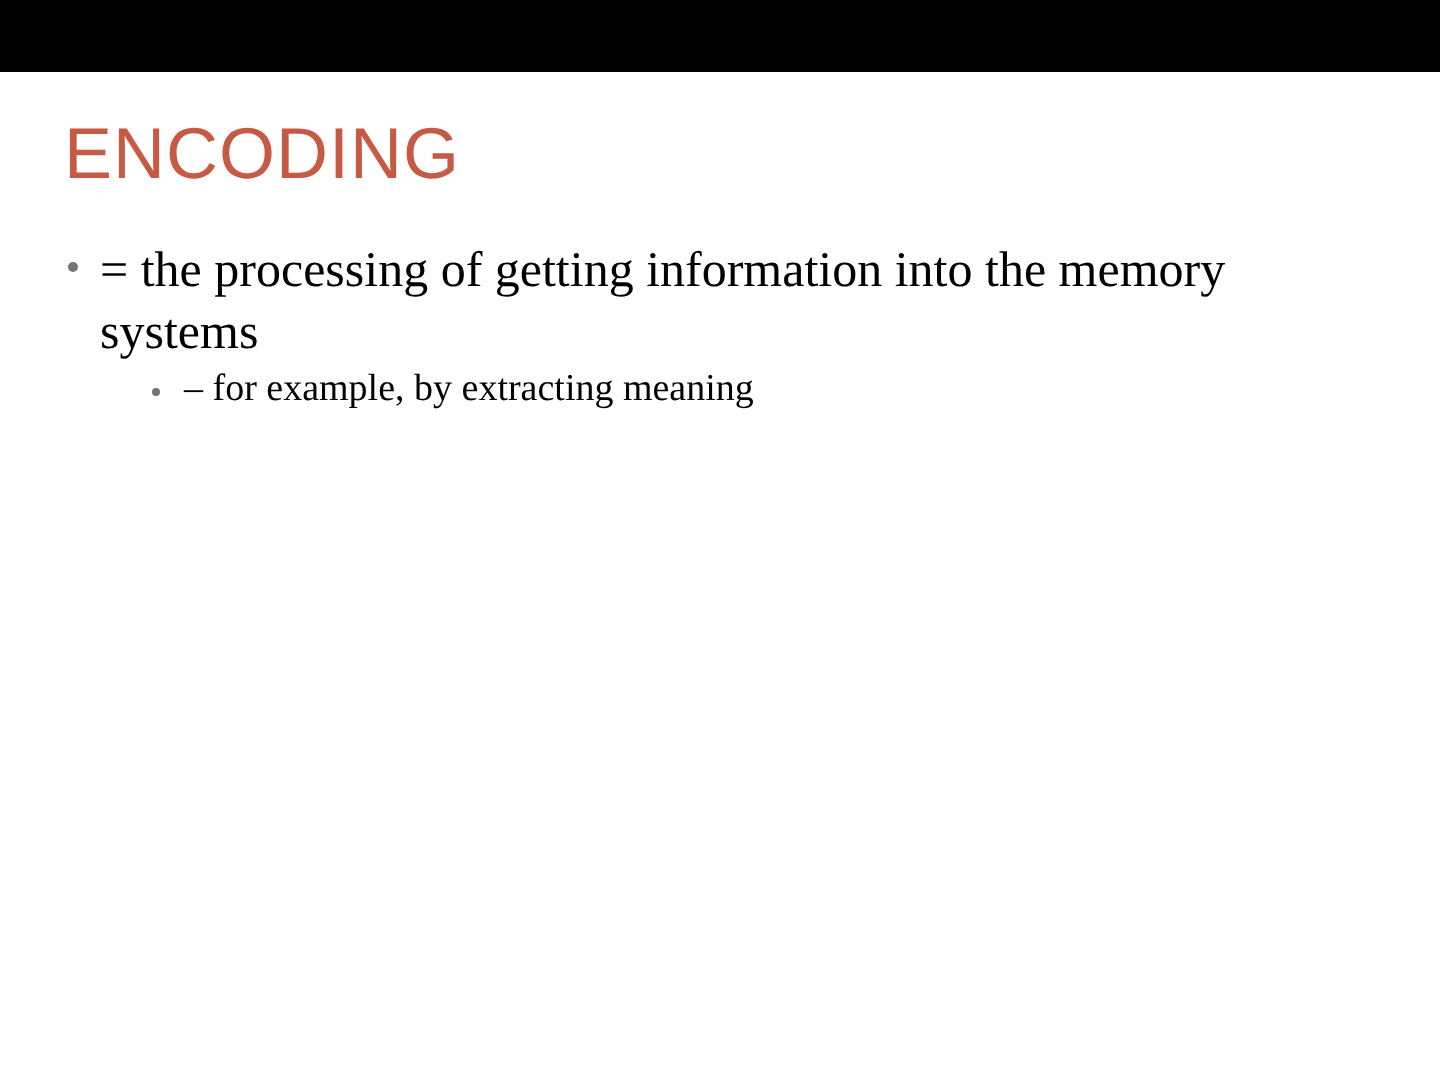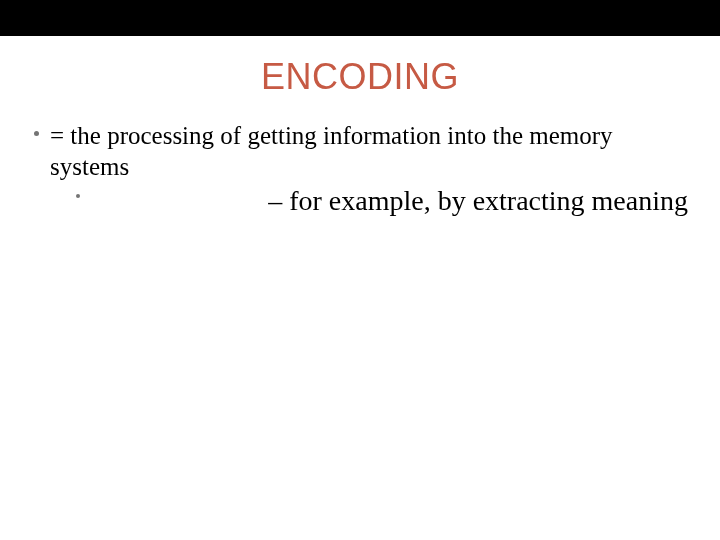--- a/index.html
+++ b/index.html
@@ -18,21 +18,20 @@
   }
   .content {
     padding: 20px 32px 0 32px;
   }
   .title {
     color: #c65a44;
     font-size: 36px;
     letter-spacing: 0.5px;
     margin: 0 0 22px 0;
     font-weight: normal;
-    text-align: center;
   }
   .bullets {
     margin: 0;
     padding: 0;
     list-style: none;
     font-family: Liberation Serif, serif;
   }
   .l1 {
     position: relative;
     padding-left: 18px;
@@ -47,24 +46,23 @@
     top: 11px;
     width: 5px;
     height: 5px;
     background: #747474;
     border-radius: 50%;
   }
   .l2 {
     position: relative;
     padding-left: 20px;
     margin-left: 22px;
-    font-size: 28px;
+    font-size: 19px;
     line-height: 1.3;
     color: #000000;
-    text-align: right;
   }
   .l2 .dot {
     position: absolute;
     left: 4px;
     top: 11px;
     width: 4px;
     height: 4px;
     background: #747474;
     border-radius: 50%;
   }

